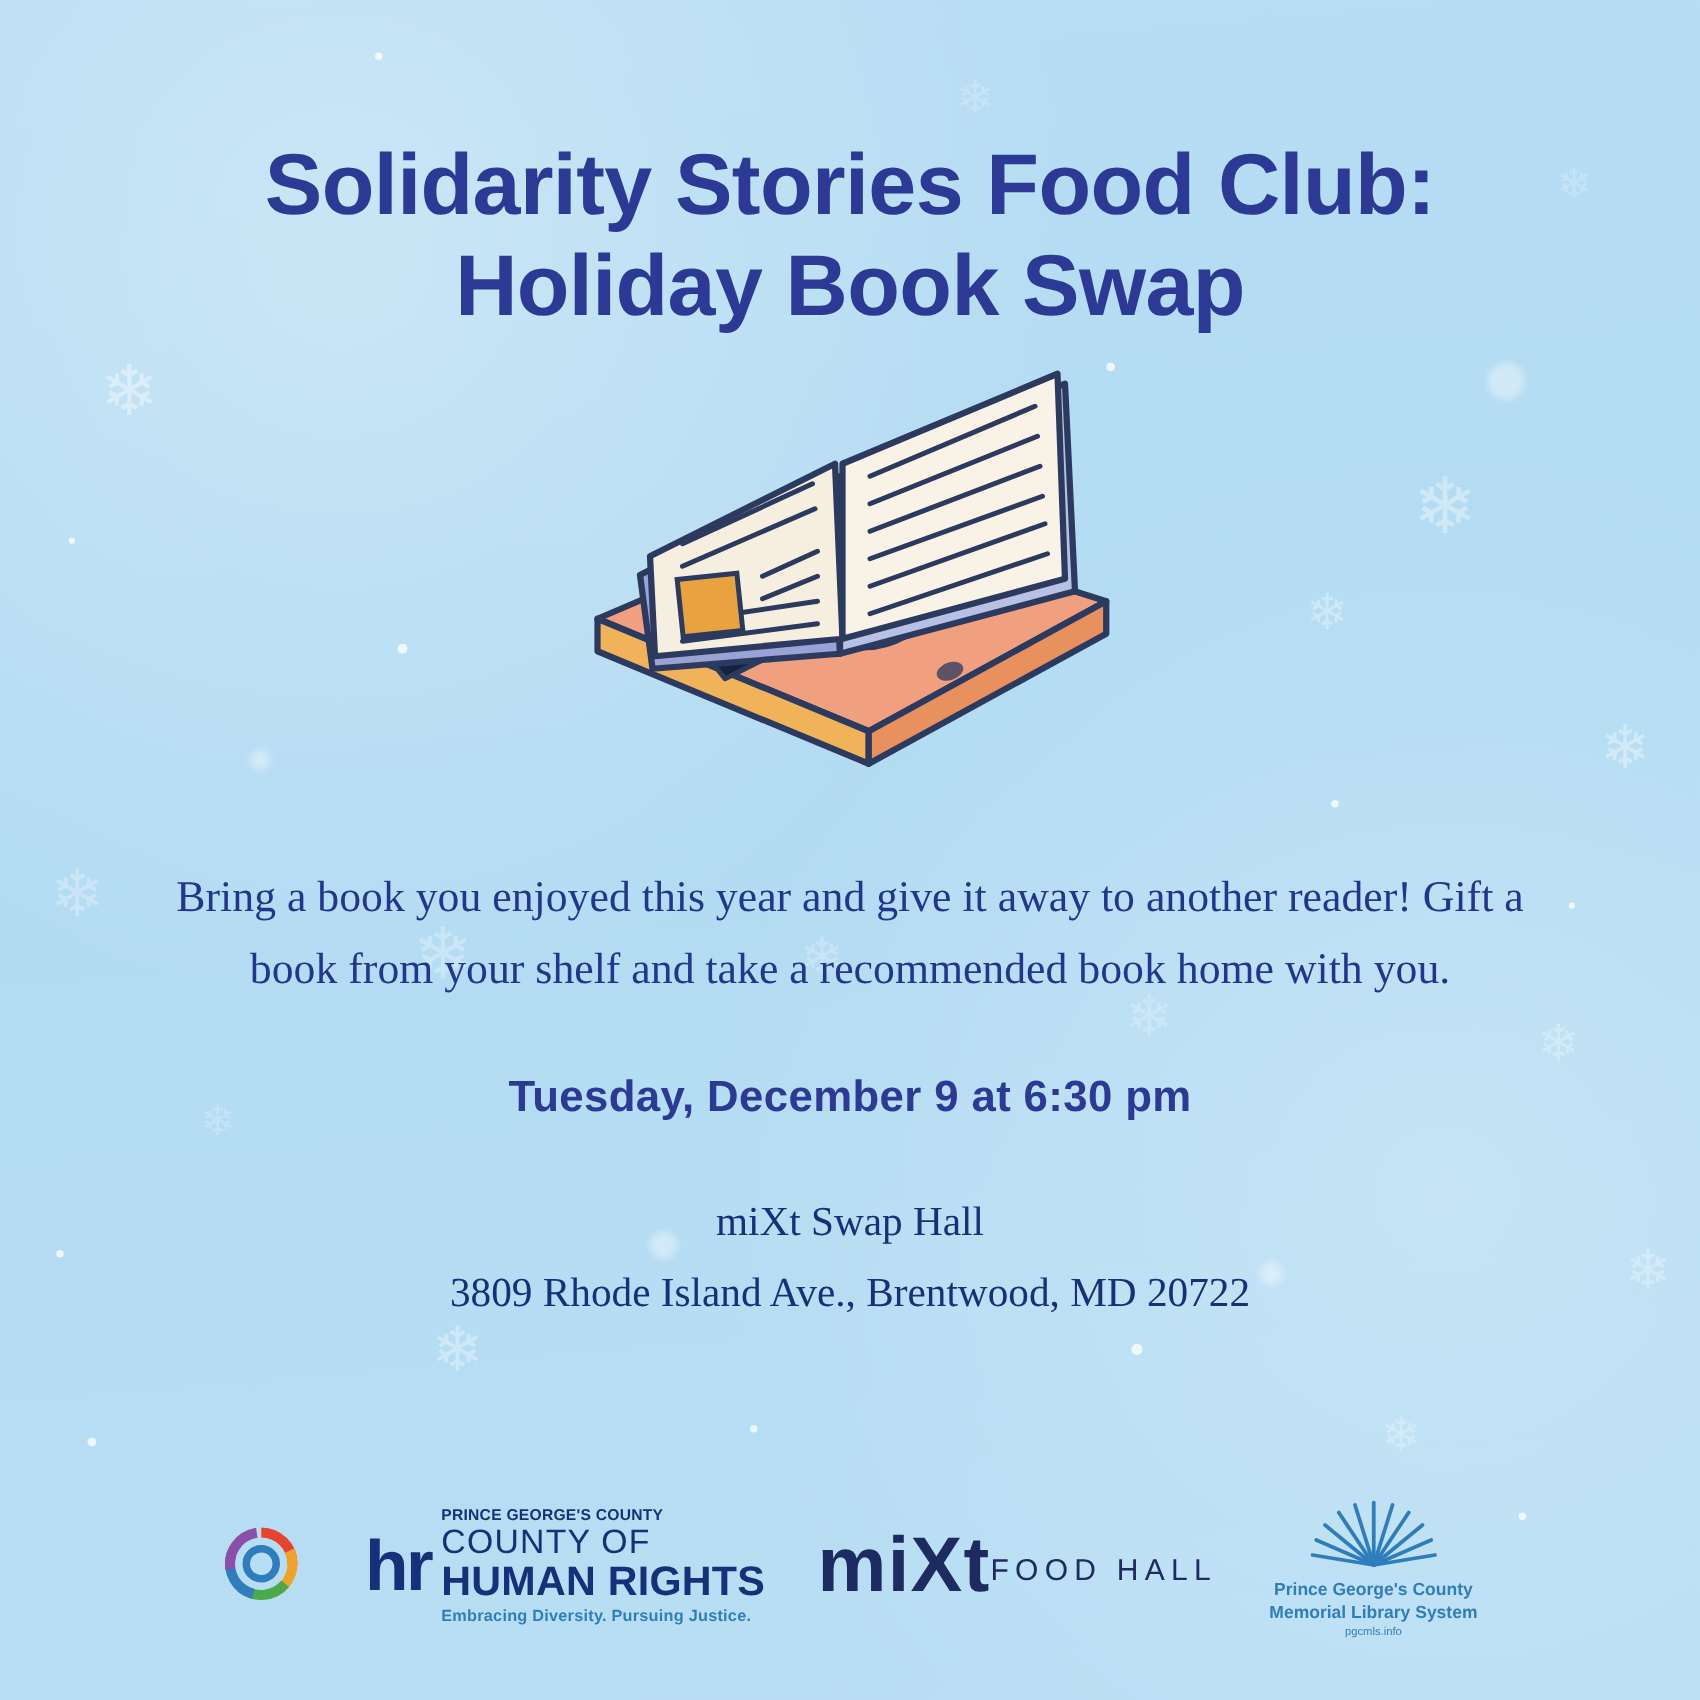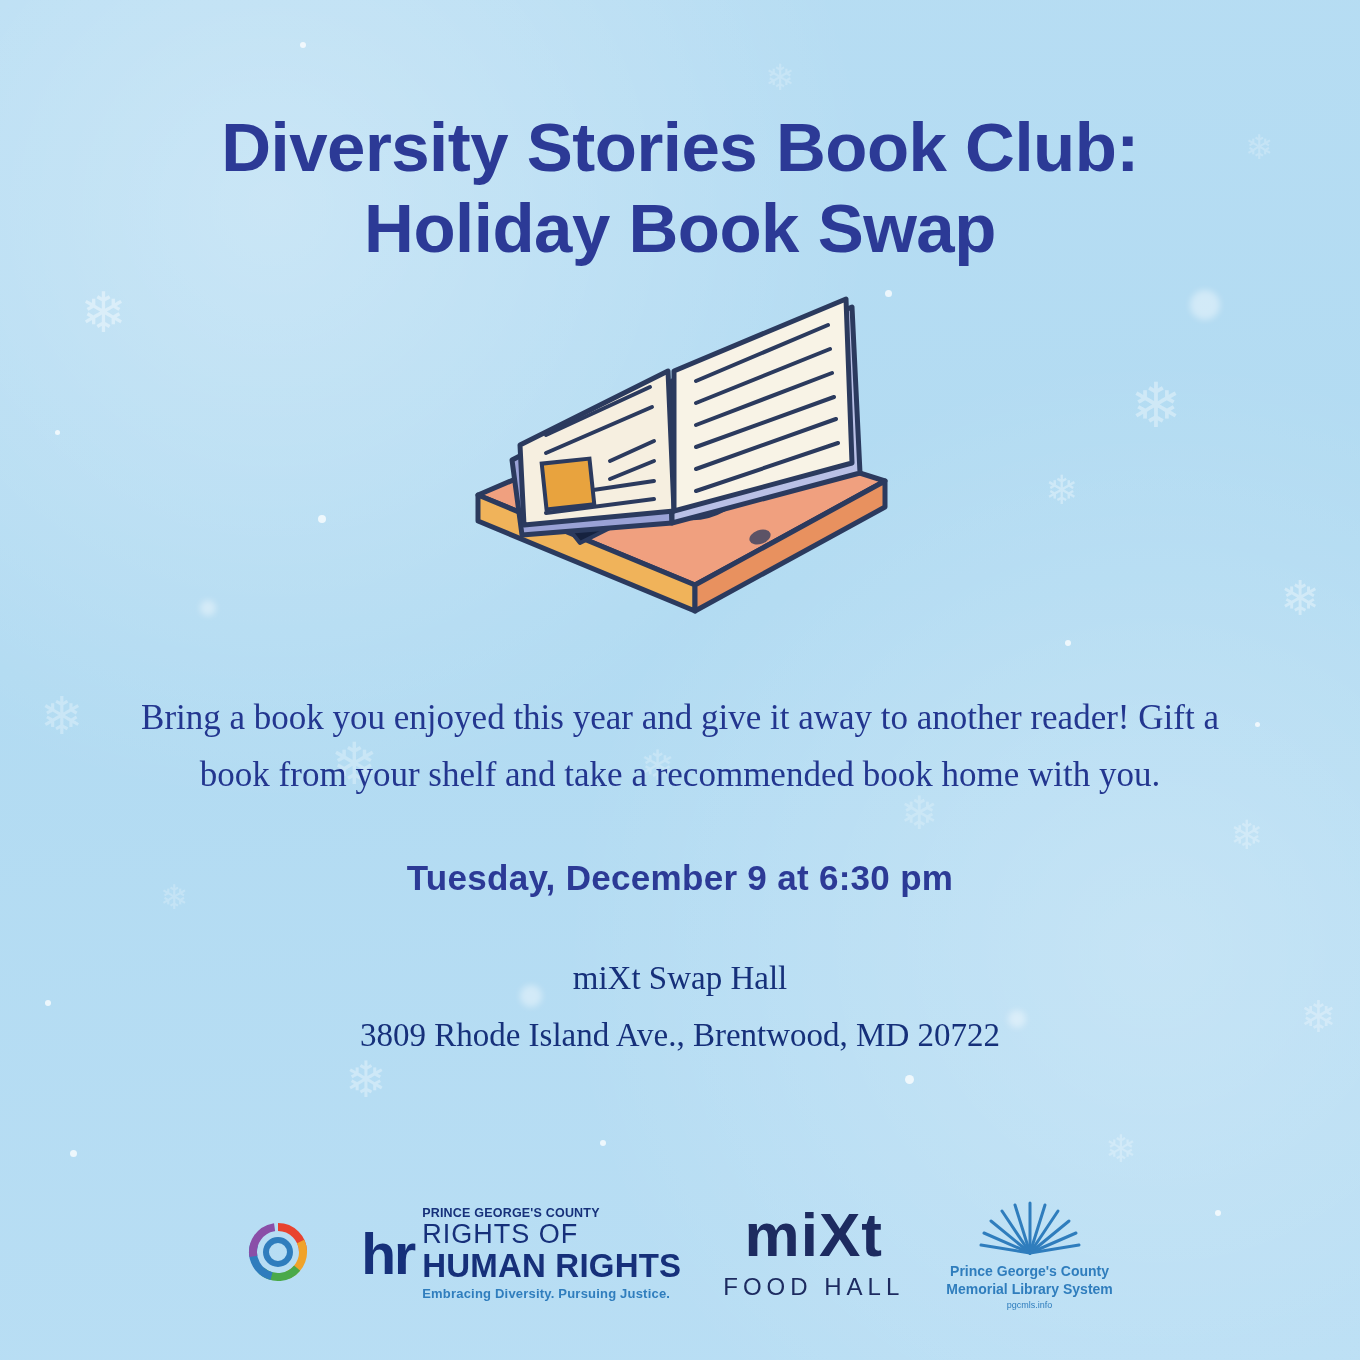--- a/index.html
+++ b/index.html
@@ -161,21 +161,21 @@
   .ohr-tag {
     font-size: 13px;
     font-weight: bold;
     color: #2f7dbd;
     margin-top: 4px;
     letter-spacing: 0.2px;
   }
 
   .logo-mixt {
     display: flex;
-    flex-direction: column;
+    flex-direction: row;
     align-items: center;
     color: #1d2b60;
   }
   .mixt-word {
     font-size: 62px;
     font-weight: bold;
     letter-spacing: 1px;
     line-height: 0.95;
   }
   .mixt-sub {
@@ -229,21 +229,21 @@
     <span class="dot" style="left:1215px; top:1210px;width:6px;  height:6px;"></span>
     <span class="dot" style="left:1255px; top:722px; width:5px;  height:5px;"></span>
 
     <span class="blur-dot" style="left:520px;  top:985px;  width:22px; height:22px;"></span>
     <span class="blur-dot" style="left:1190px; top:290px;  width:30px; height:30px;"></span>
     <span class="blur-dot" style="left:1008px; top:1010px; width:18px; height:18px;"></span>
     <span class="blur-dot" style="left:200px;  top:600px;  width:16px; height:16px;"></span>
   </div>
 
   <h1 class="headline">
-    <span>Diversity Stories Book Club:</span>
+    <span>Solidarity Stories Food Club:</span>
     <span class="l2">Holiday Book Swap</span>
   </h1>
 
   <div class="illustration">
     <svg viewBox="0 0 440 340" width="440" height="340" xmlns="http://www.w3.org/2000/svg">
 
       <g>
         <path d="M18 210 L210 128 L425 196 L235 300 Z" fill="#f0a07f" stroke="#2b3a5e" stroke-width="5" stroke-linejoin="round"></path>
         <path d="M18 210 L18 236 L235 326 L235 300 Z" fill="#f0b35a" stroke="#2b3a5e" stroke-width="5" stroke-linejoin="round"></path>
         <path d="M235 300 L235 326 L425 222 L425 196 Z" fill="#e8915f" stroke="#2b3a5e" stroke-width="5" stroke-linejoin="round"></path>
@@ -298,21 +298,21 @@
           <circle cx="31" cy="31" r="25" fill="none" stroke="#f0a32a" stroke-width="8" stroke-dasharray="40 120" transform="rotate(-25 31 31)"></circle>
           <circle cx="31" cy="31" r="25" fill="none" stroke="#4aa94a" stroke-width="8" stroke-dasharray="40 120" transform="rotate(40 31 31)"></circle>
           <circle cx="31" cy="31" r="25" fill="none" stroke="#2f7dbd" stroke-width="8" stroke-dasharray="40 120" transform="rotate(105 31 31)"></circle>
           <circle cx="31" cy="31" r="25" fill="none" stroke="#8a4fa8" stroke-width="8" stroke-dasharray="40 120" transform="rotate(170 31 31)"></circle>
           <circle cx="31" cy="31" r="12" fill="none" stroke="#2f7dbd" stroke-width="6"></circle>
         </svg>
       </span>
       <span class="ohr-hr">hr</span>
       <span class="ohr-col">
         <span class="ohr-county">PRINCE GEORGE'S COUNTY</span>
-        <span class="ohr-office">RIGHTS OF</span>
+        <span class="ohr-office">COUNTY OF</span>
         <span class="ohr-rights">HUMAN RIGHTS</span>
         <span class="ohr-tag">Embracing Diversity. Pursuing Justice.</span>
       </span>
     </div>
 
     <div class="logo-mixt">
       <span class="mixt-word">miXt</span>
       <span class="mixt-sub">FOOD HALL</span>
     </div>
 

